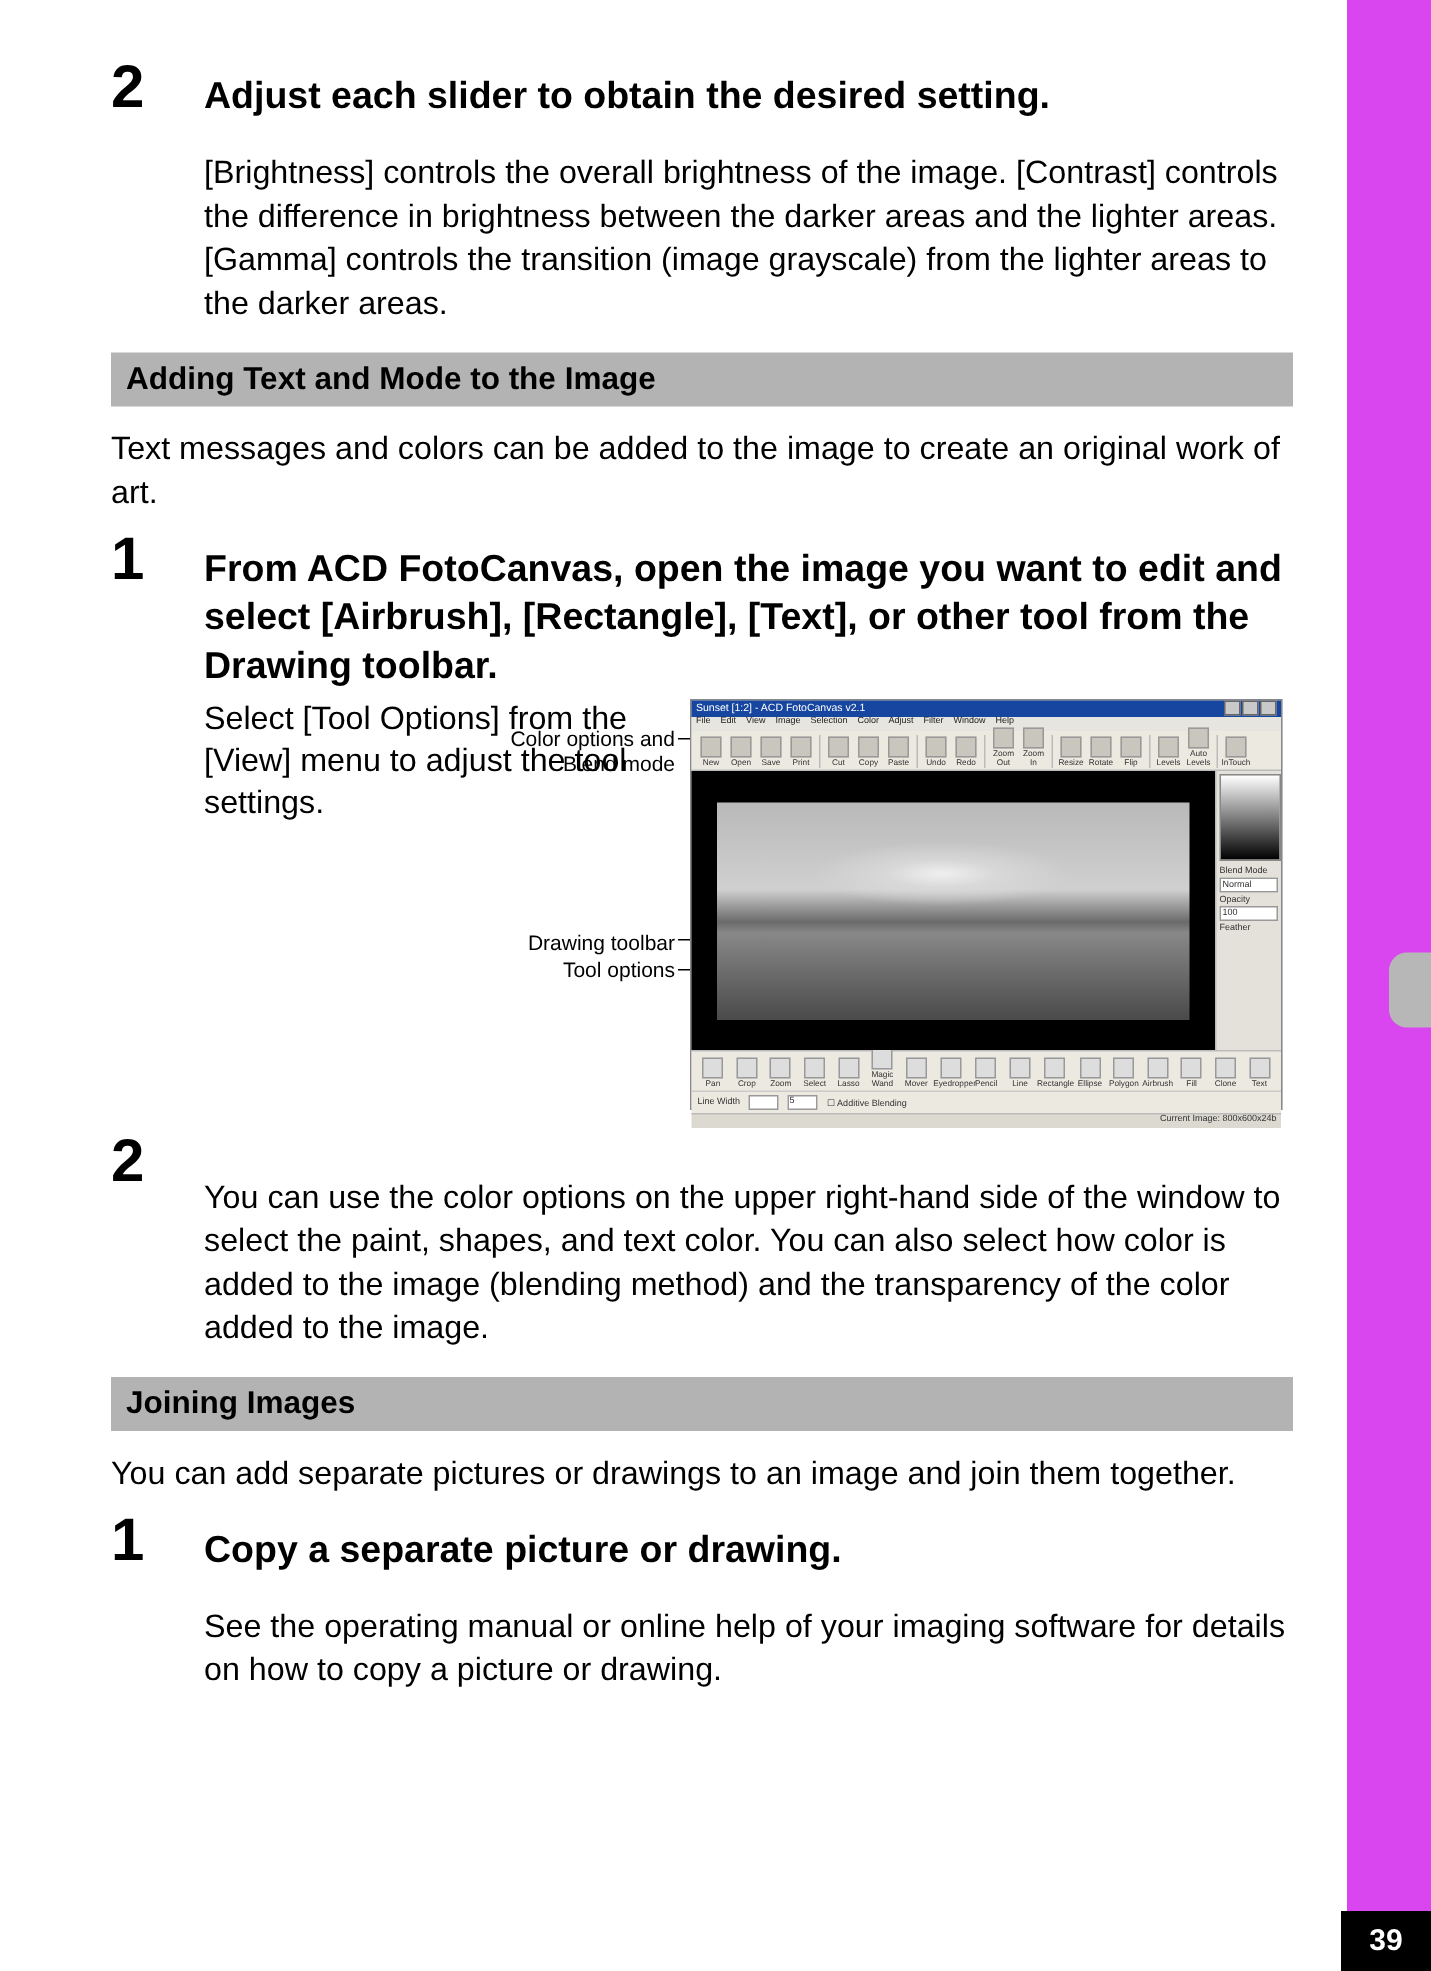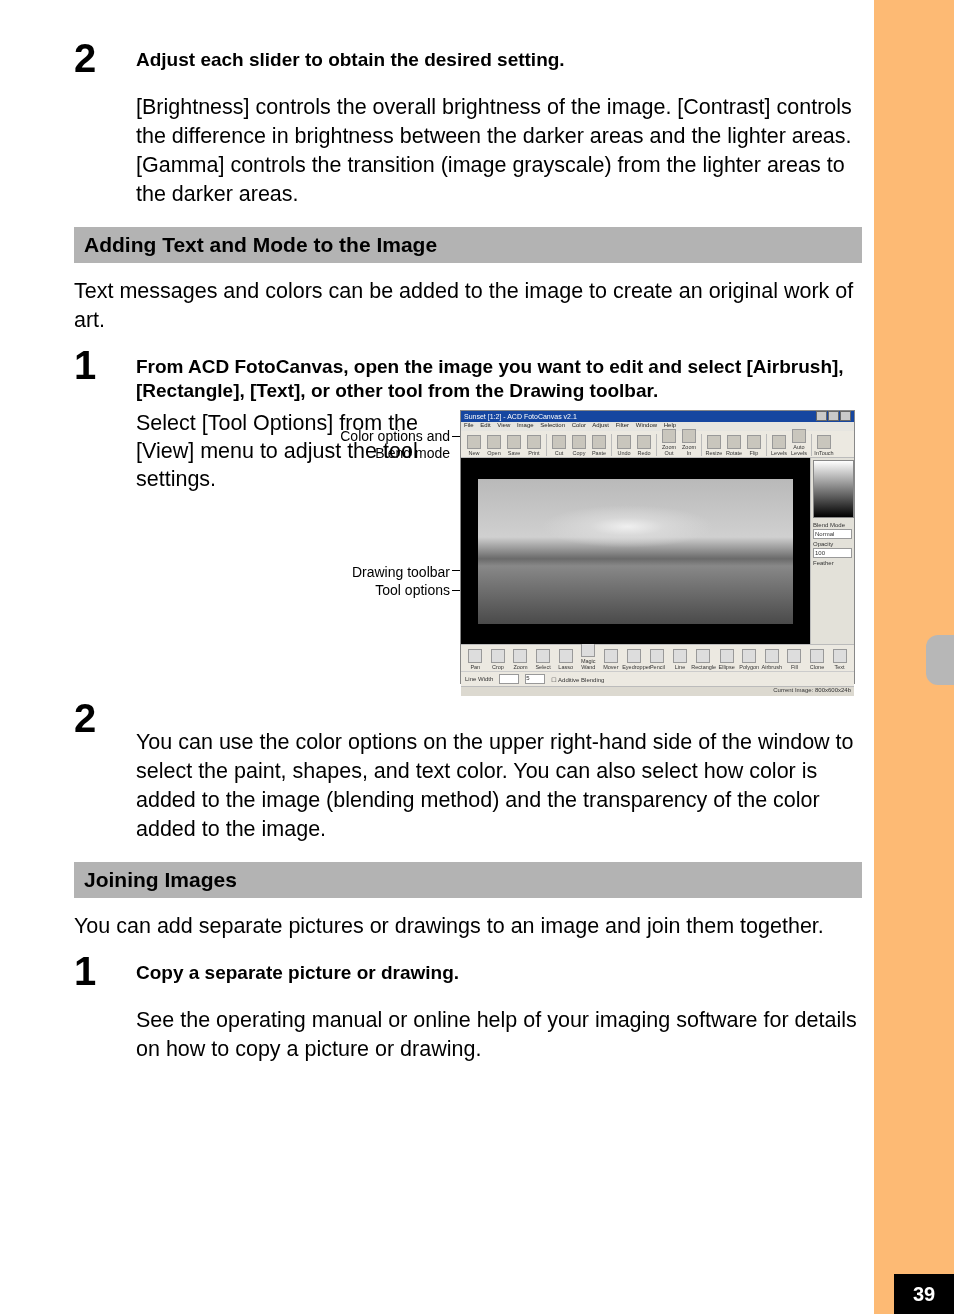--- a/index.html
+++ b/index.html
@@ -13,23 +13,23 @@
     width: 954px;
     height: 1314px;
     position: relative;
     background: #fff;
     box-sizing: border-box;
   }
   .right-rail {
     position: absolute;
     top: 0;
     right: 0;
-    width: 80px;
+    width: 56px;
     height: 100%;
-    background: #fdba74;
+    background: #d946ef;
   }
   .tab {
     position: absolute;
     right: -14px;
     top: 635px;
     width: 42px;
     height: 50px;
     background: #b7b7b7;
     border-radius: 12px;
   }
@@ -62,21 +62,21 @@
     font-size: 40px;
     font-weight: bold;
     width: 62px;
     line-height: 1;
   }
   .step-body {
     flex: 1;
     padding-top: 10px;
   }
   .step-head {
-    font-size: 19px;
+    font-size: 25px;
     font-weight: bold;
     line-height: 1.3;
   }
   .step-desc {
     font-size: 21.5px;
     line-height: 1.35;
     margin-top: 20px;
   }
   .section-bar {
     background: #b3b3b3;

